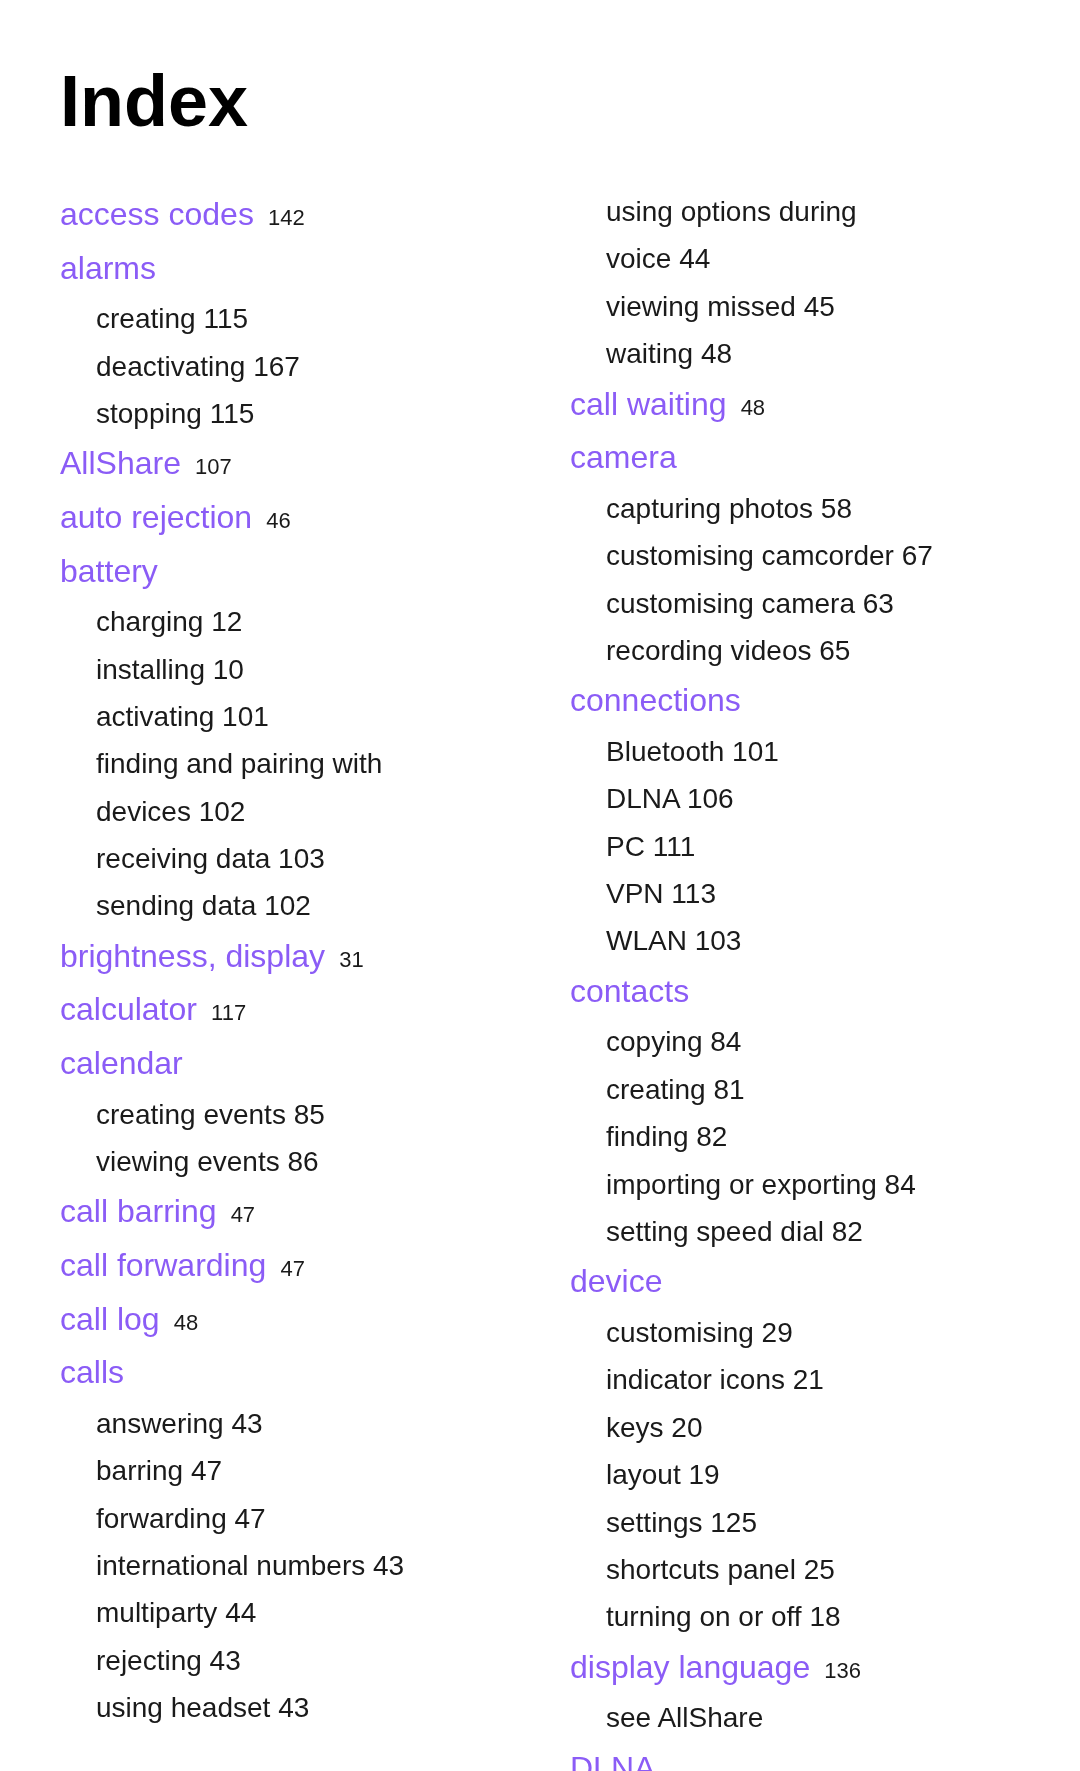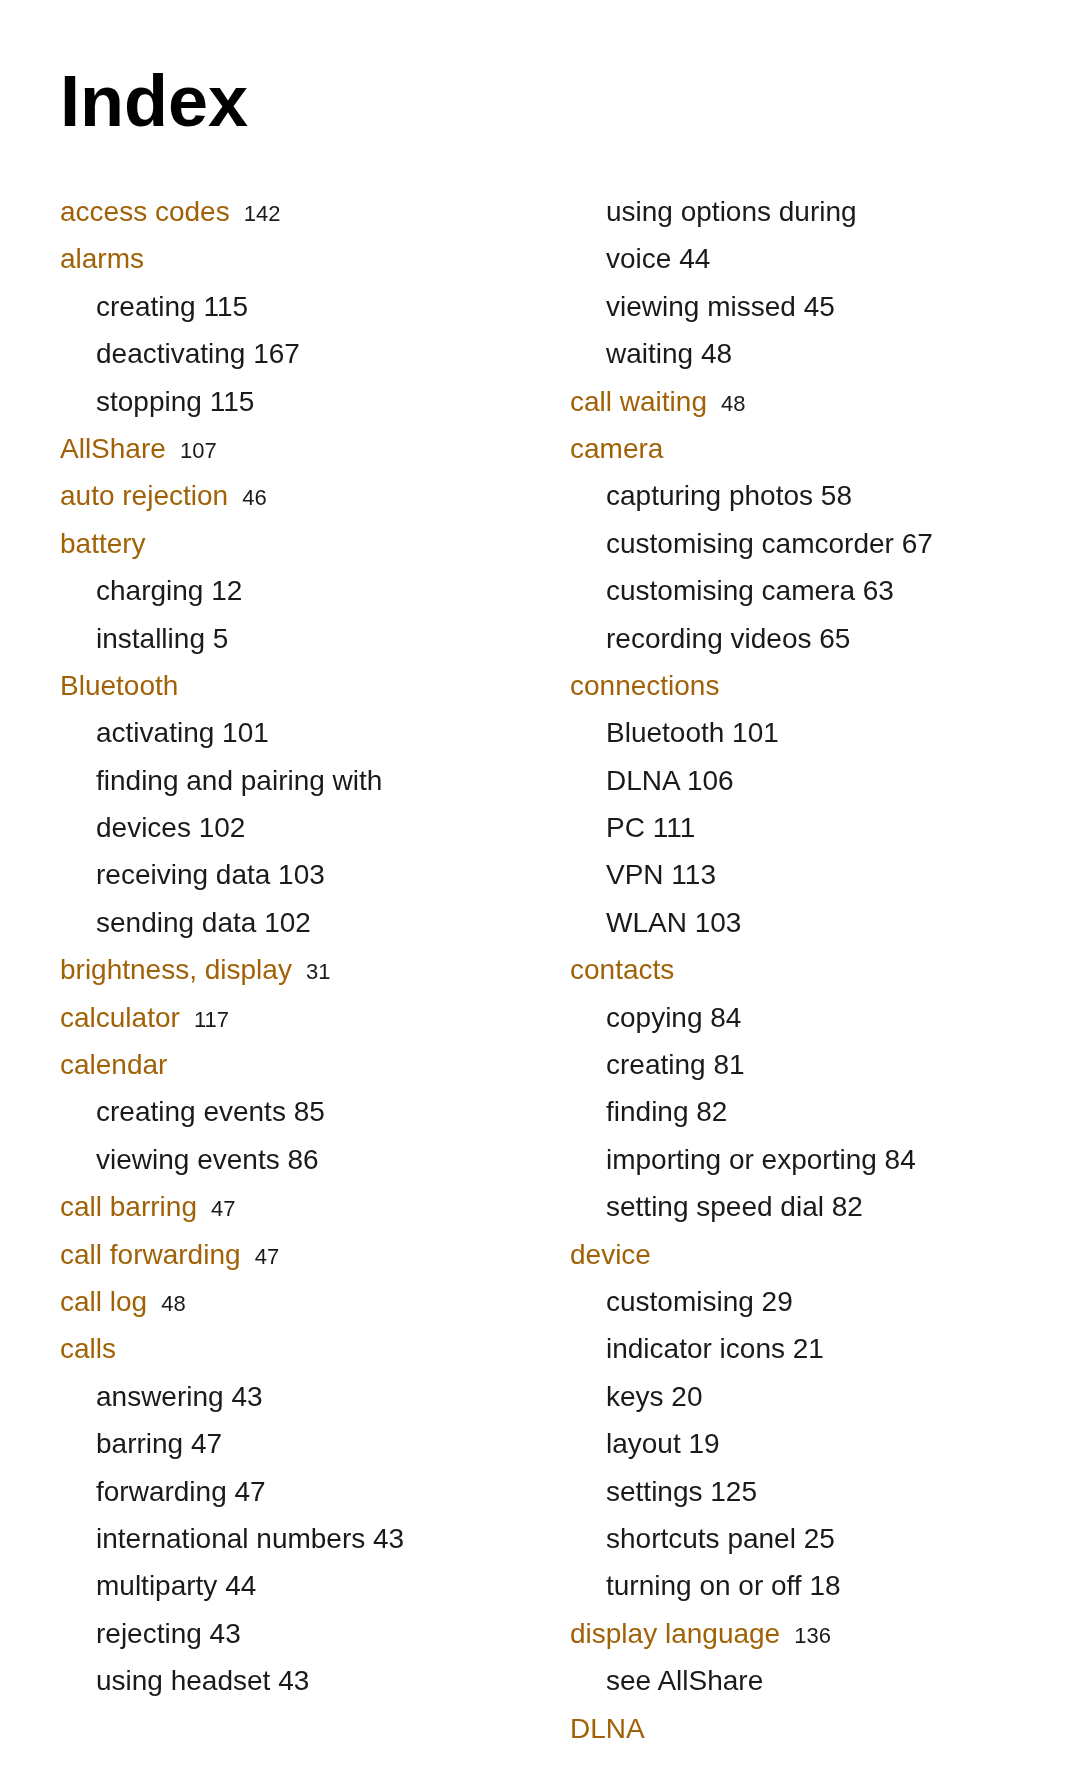--- a/index.html
+++ b/index.html
@@ -19,22 +19,22 @@
     }
     .index-layout {
       display: grid;
       grid-template-columns: 1fr 1fr;
       gap: 0 60px;
       font-size: 28px;
       line-height: 1.55;
     }
     .index-entry { margin-bottom: 4px; }
     .index-term {
-      color: #a16207;
-      font-size: 28px;
+      color: #8b5cf6;
+      font-size: 32px;
     }
     .index-term-number {
       color: #1a1a1a;
       font-size: 22px;
       margin-left: 8px;
     }
     .index-sub {
       padding-left: 36px;
       color: #1a1a1a;
       font-size: 28px;
@@ -51,22 +51,21 @@
   <div id="left-col">
       <div class="index-entry"><span class="index-term">access codes</span><span class="index-term-number">   142</span></div>
       <div class="index-entry"><span class="index-term">alarms</span></div>
       <div class="index-entry"><span class="index-sub">creating   115</span></div>
       <div class="index-entry"><span class="index-sub">deactivating   167</span></div>
       <div class="index-entry"><span class="index-sub">stopping   115</span></div>
       <div class="index-entry"><span class="index-term">AllShare</span><span class="index-term-number">   107</span></div>
       <div class="index-entry"><span class="index-term">auto rejection</span><span class="index-term-number">   46</span></div>
       <div class="index-entry"><span class="index-term">battery</span></div>
       <div class="index-entry"><span class="index-sub">charging   12</span></div>
-      <div class="index-entry"><span class="index-sub">installing   5</span></div>
-      <div class="index-entry"><span class="index-term">Bluetooth</span></div>
+      <div class="index-entry"><span class="index-sub">installing   10</span></div>
       <div class="index-entry"><span class="index-sub">activating   101</span></div>
       <div class="index-entry"><span class="index-sub">finding and pairing with</span></div>
       <div class="index-entry"><span class="index-sub">devices   102</span></div>
       <div class="index-entry"><span class="index-sub">receiving data   103</span></div>
       <div class="index-entry"><span class="index-sub">sending data   102</span></div>
       <div class="index-entry"><span class="index-term">brightness, display</span><span class="index-term-number">   31</span></div>
       <div class="index-entry"><span class="index-term">calculator</span><span class="index-term-number">   117</span></div>
       <div class="index-entry"><span class="index-term">calendar</span></div>
       <div class="index-entry"><span class="index-sub">creating events   85</span></div>
       <div class="index-entry"><span class="index-sub">viewing events   86</span></div>

